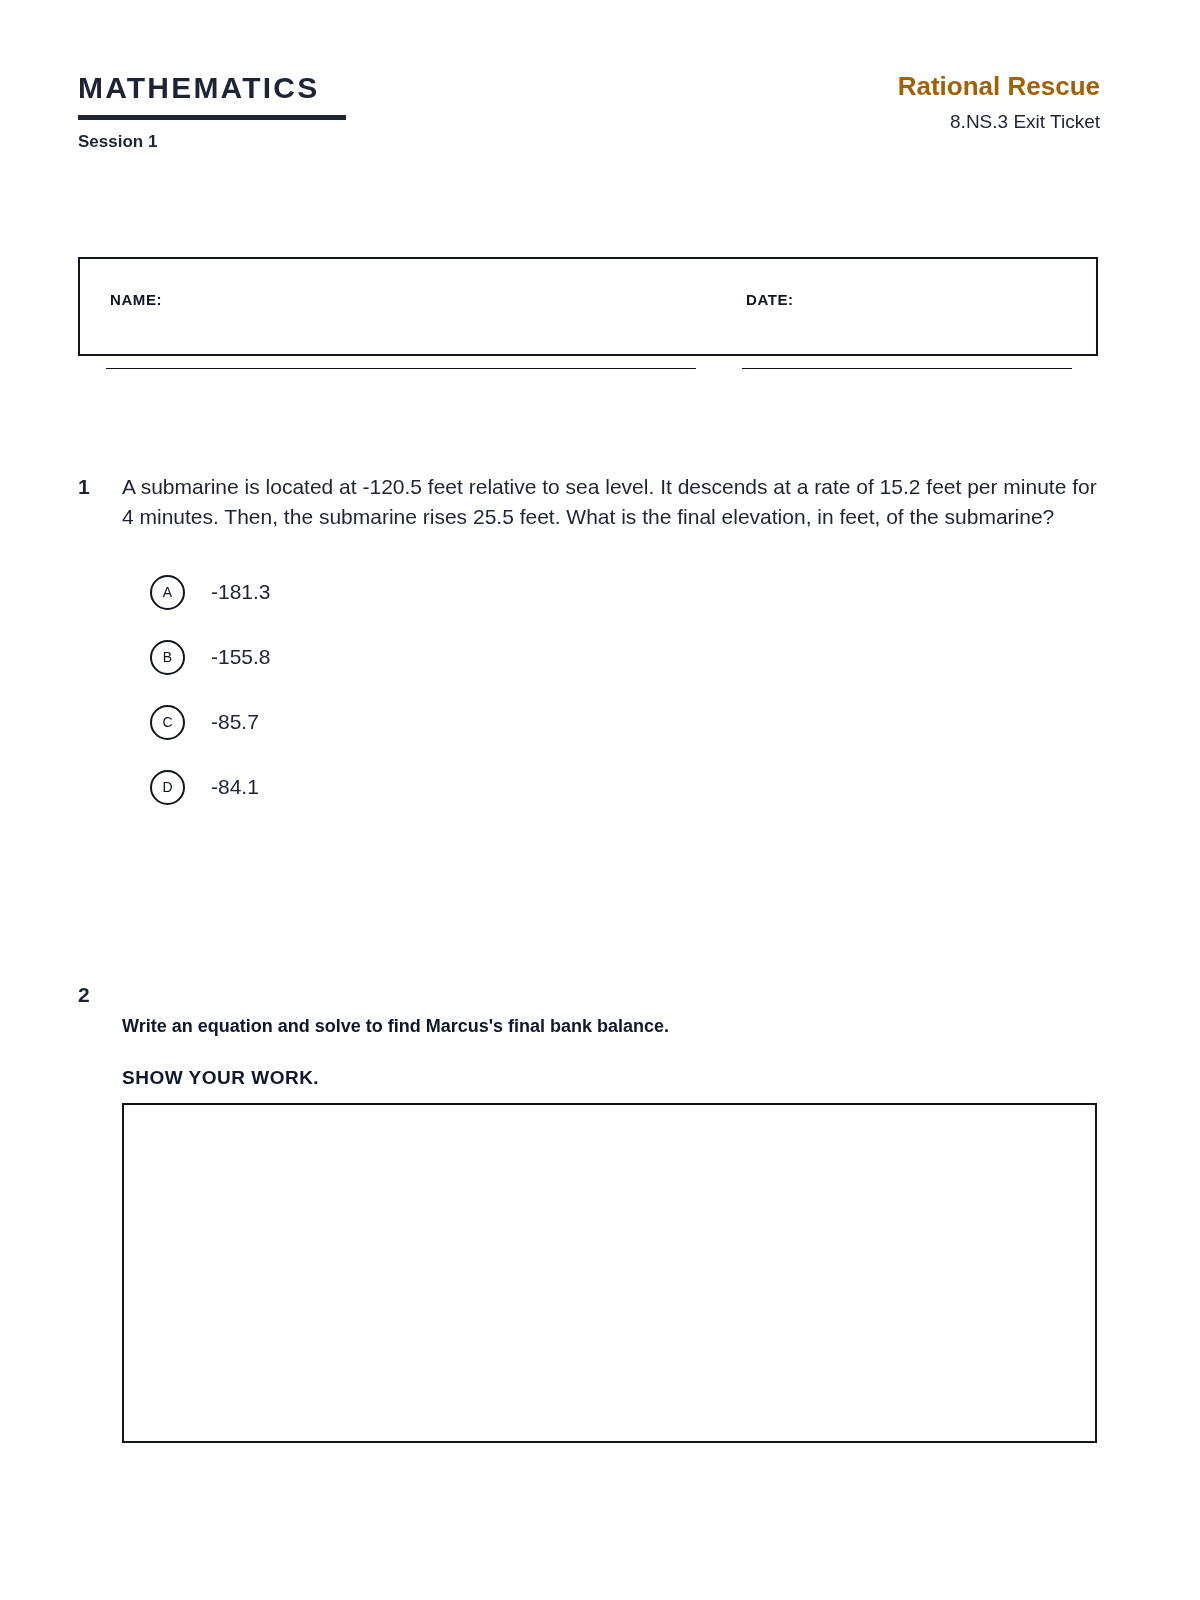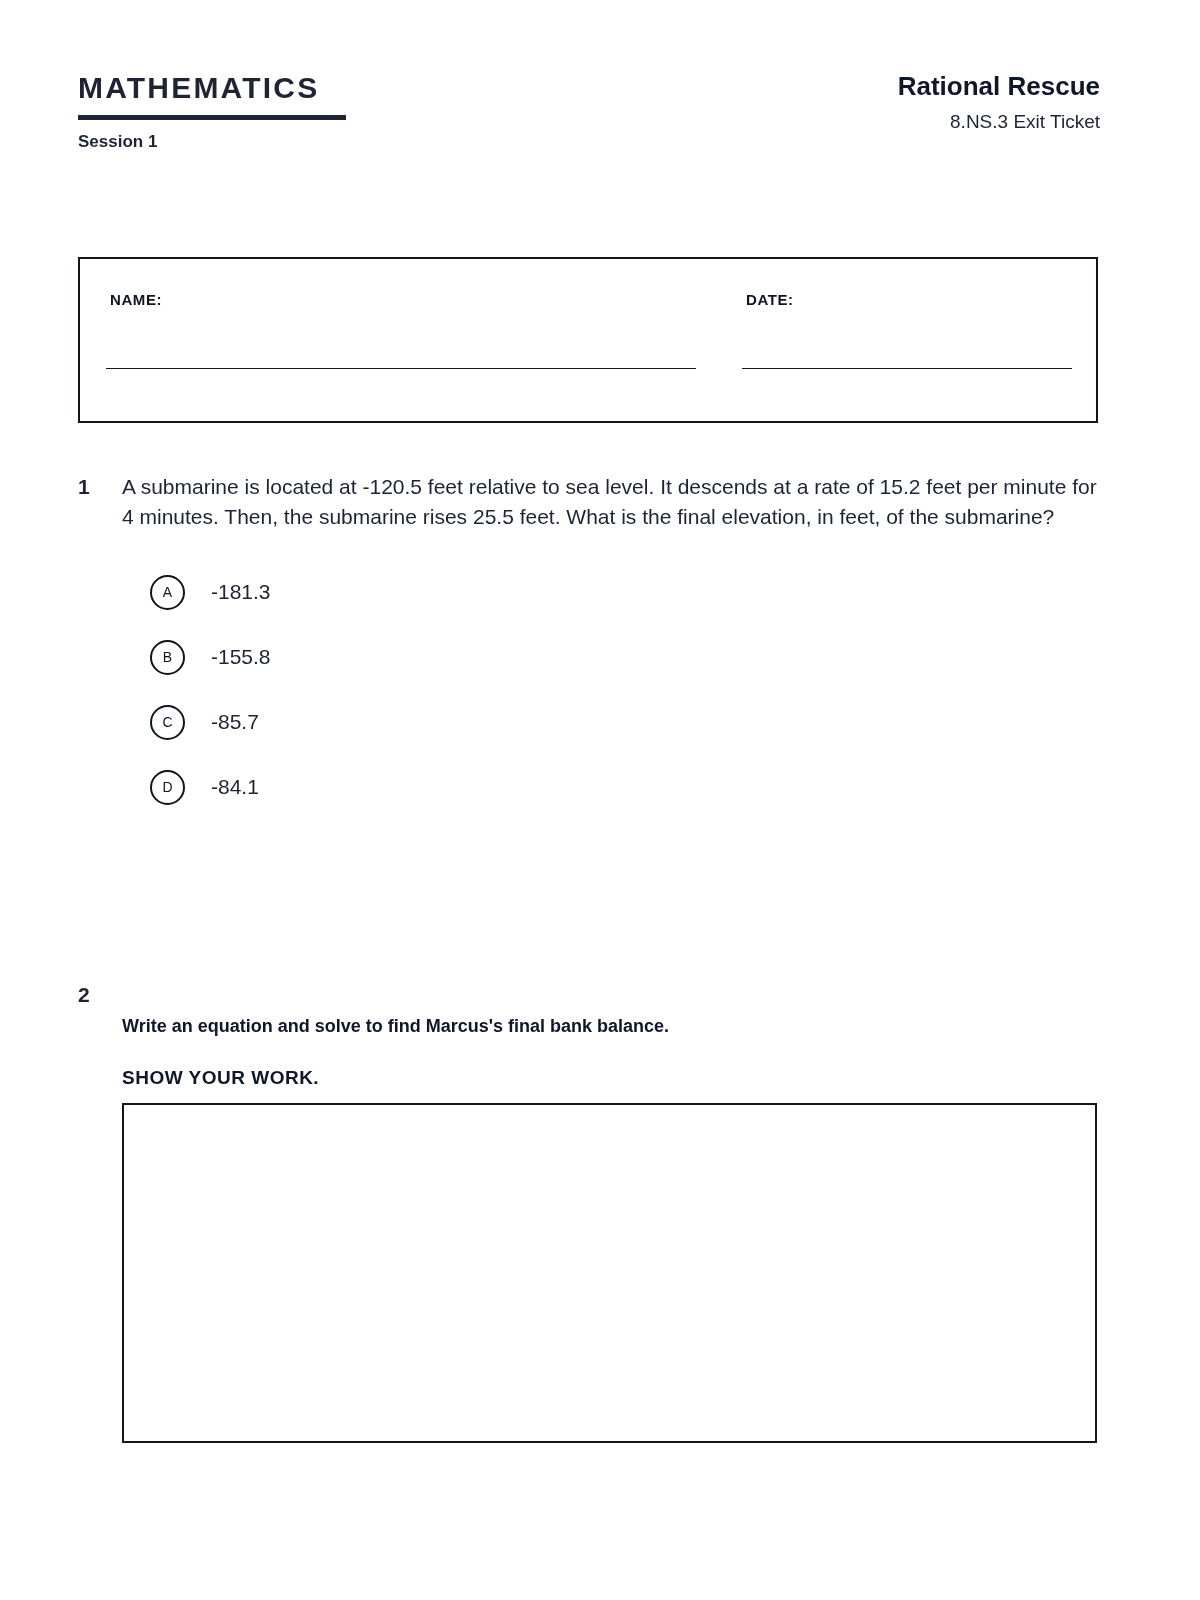--- a/index.html
+++ b/index.html
@@ -58,37 +58,37 @@
   }
   .header-right {
     position: absolute;
     right: 0;
     top: 0;
     text-align: right;
   }
   .worksheet-title {
     font-size: 26px;
     font-weight: bold;
-    color: #0f172a;
+    color: #a16207;
     line-height: 1.1;
   }
   .worksheet-subtitle {
     margin-top: 10px;
     font-size: 19px;
     color: #1d2433;
     font-weight: normal;
   }
 
   
   .info-box {
     position: absolute;
     left: 78px;
     top: 257px;
     width: 1020px;
-    height: 166px;
+    height: 99px;
     border: 2px solid #10151f;
     box-sizing: border-box;
   }
   .info-label {
     position: absolute;
     font-size: 15px;
     font-weight: bold;
     letter-spacing: 0.6px;
     color: #10151f;
   }

